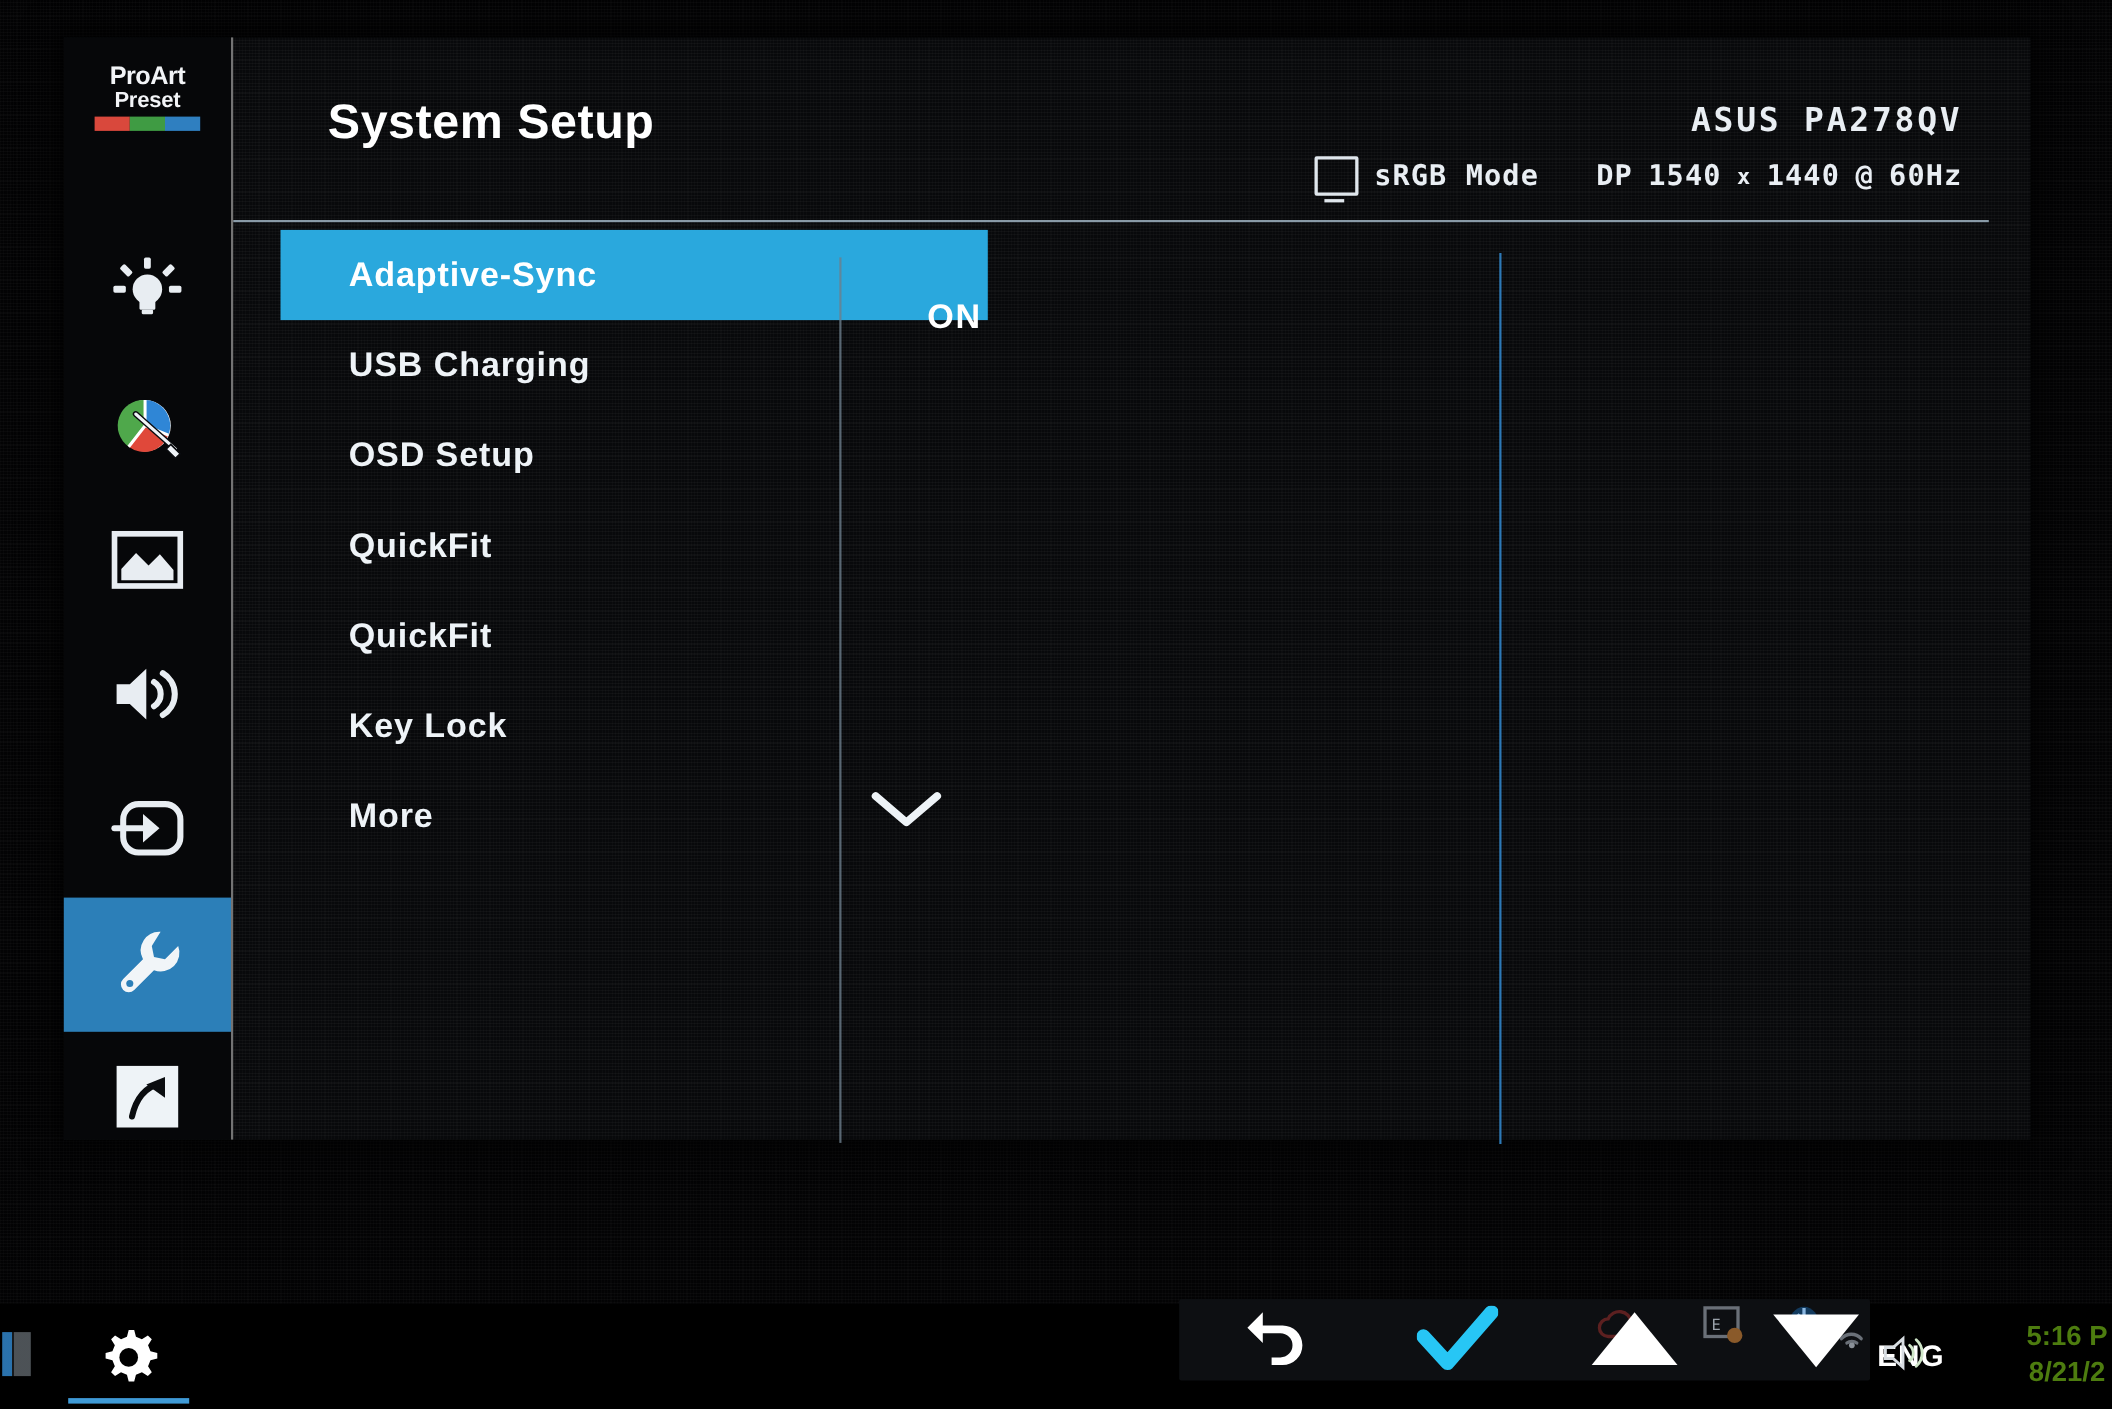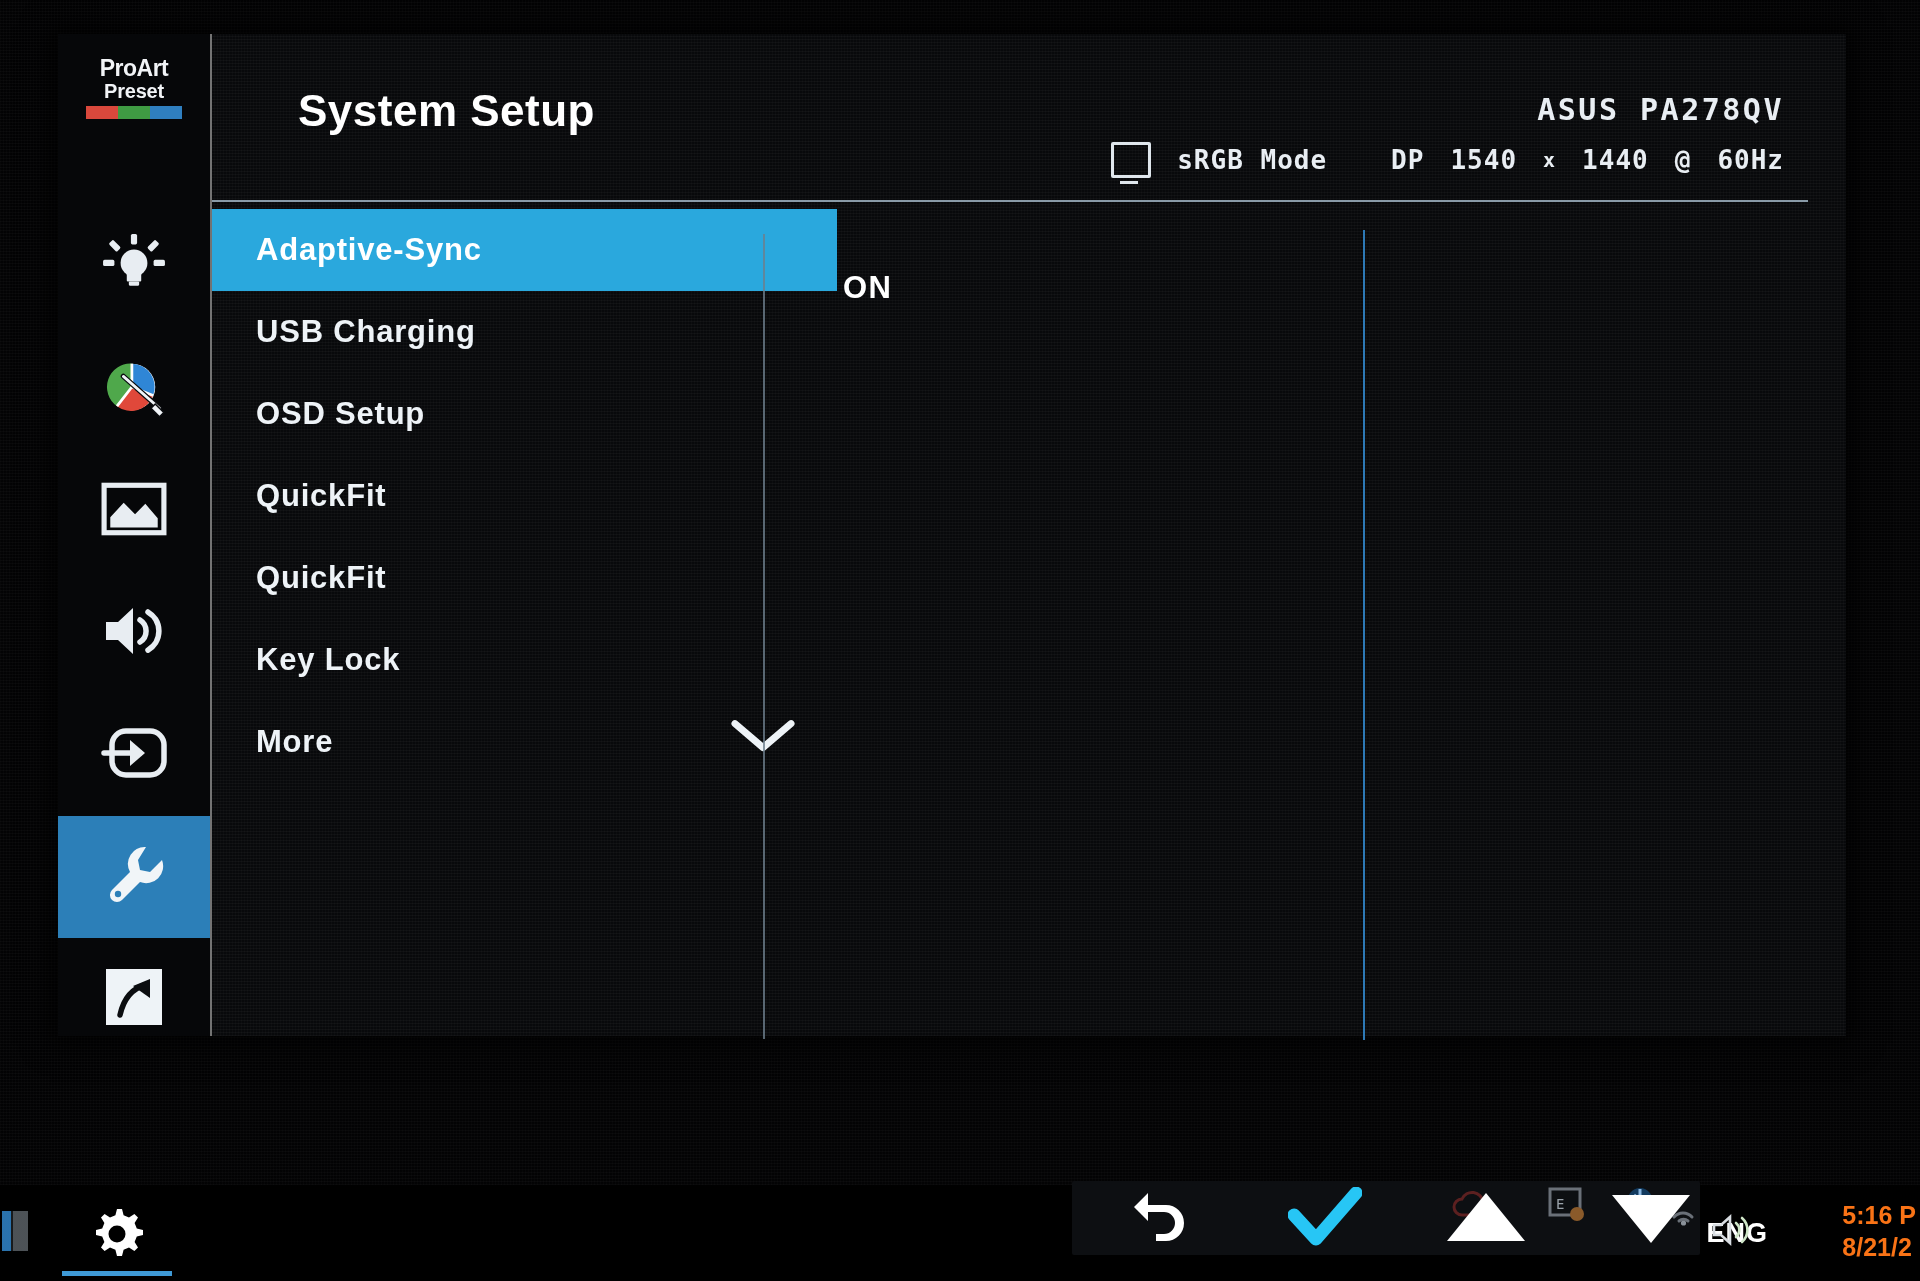--- a/index.html
+++ b/index.html
@@ -131,21 +131,21 @@
     font-weight: bold;
     color: #e9eef3;
     letter-spacing: 2.5px;
   }
   #head-status {
     position: absolute;
     right: 62px;
     top: 108px;
     display: flex;
     align-items: center;
-    gap: 26px;
+    gap: 14px;
     font-size: 26px;
     color: #e9eef3;
     letter-spacing: 1px;
     font-weight: bold;
   }
   #head-status .mode-label { margin-right: 38px; }
   .monitor-ico {
     width: 34px; height: 30px;
     border: 3px solid #dfe6ec;
     border-radius: 2px;
@@ -165,24 +165,25 @@
     top: 166px;
     height: 2px;
     background: #9fb3c2;
     opacity: 0.85;
     z-index: 2;
   }
 
   
   #osd-menu {
     position: absolute;
-    left: 136px;
+    left: 152px;
     top: 175px;
     width: 643px;
     z-index: 2;
+    padding-left: 45px;
   }
   .menu-row {
     height: 82px;
     display: flex;
     align-items: center;
     padding-left: 62px;
     box-sizing: border-box;
     font-family: "Liberation Sans", sans-serif;
     font-weight: bold;
     font-size: 31px;
@@ -293,25 +294,25 @@
     font-family: "Liberation Sans", sans-serif;
     font-weight: bold;
     font-size: 27px;
     color: #ffffff;
     letter-spacing: 1px;
   }
   #clock {
     position: absolute;
     right: 4px;
     bottom: 18px;
-    text-align: left;
+    text-align: center;
     font-family: "Liberation Sans", sans-serif;
     font-size: 25px;
     font-weight: bold;
-    color: #f97316;
+    color: #4d7c0f;
     line-height: 32px;
     white-space: nowrap;
   }
 
   
   .osd-ctrl {
     position: absolute;
     bottom: 30px;
     z-index: 7;
   }

